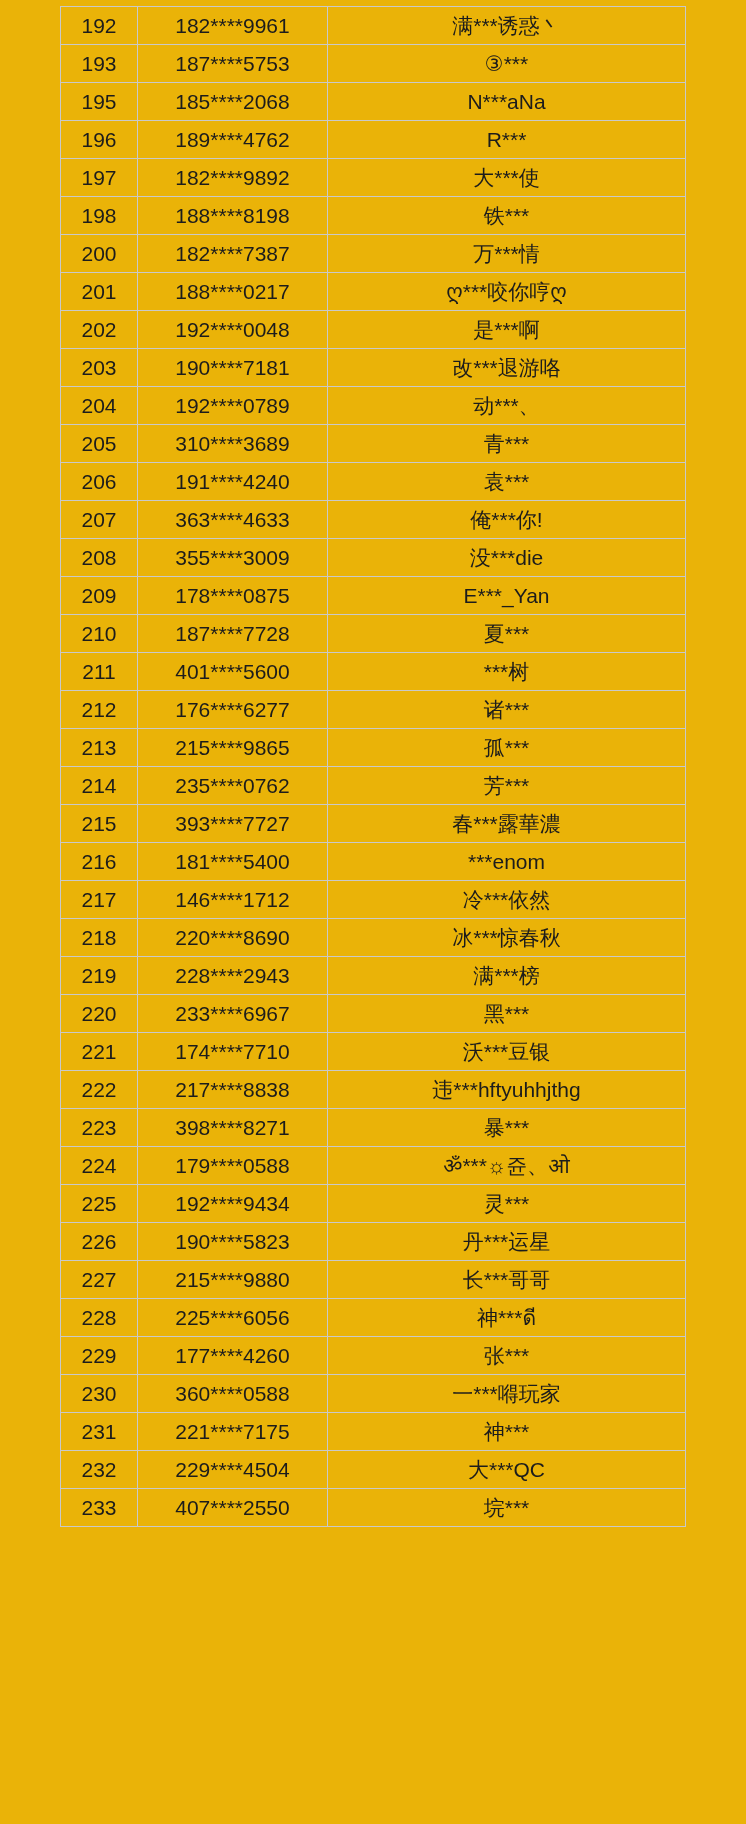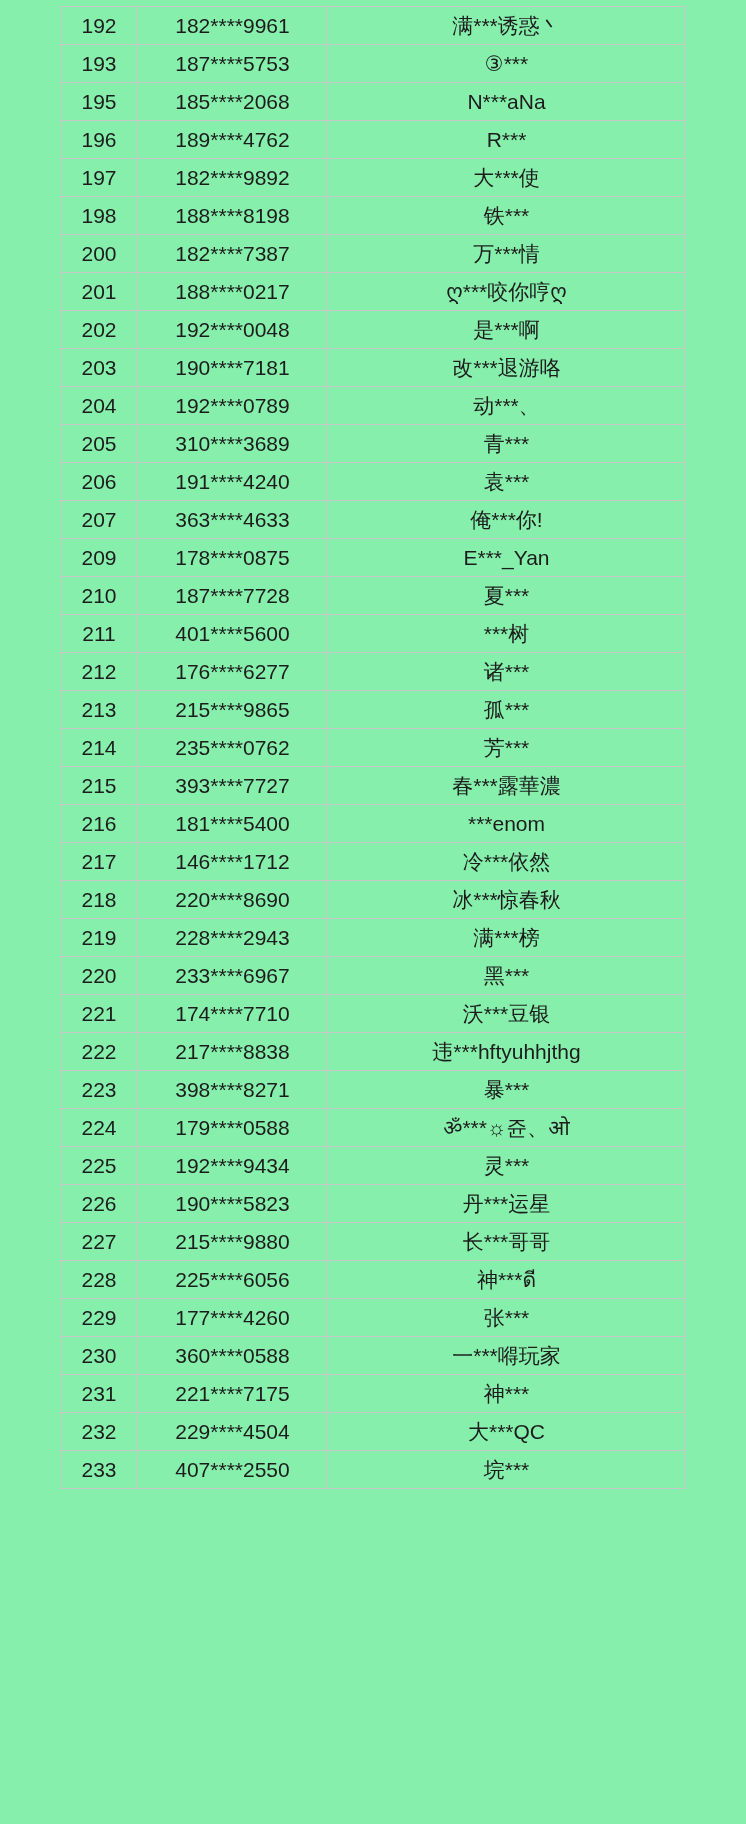--- a/index.html
+++ b/index.html
@@ -7,21 +7,21 @@
     padding: 0;
     background: #ffffff;
   }
   body {
     width: 746px;
     font-family: "Liberation Sans", "DejaVu Sans", sans-serif;
   }
   .page {
     width: 746px;
     min-height: 1824px;
-    background: #86efac;
+    background: #eab308;
     padding: 0;
     box-sizing: border-box;
     display: flex;
     justify-content: center;
   }
   .table-wrap {
     padding-top: 6px;
     padding-bottom: 6px;
   }
   table.data-table {
@@ -127,20 +127,25 @@
             <td class="col-index">206</td>
             <td class="col-phone">191****4240</td>
             <td class="col-name">袁***</td>
           </tr>
           <tr>
             <td class="col-index">207</td>
             <td class="col-phone">363****4633</td>
             <td class="col-name">俺***你!</td>
           </tr>
           <tr>
+            <td class="col-index">208</td>
+            <td class="col-phone">355****3009</td>
+            <td class="col-name">没***die</td>
+          </tr>
+          <tr>
             <td class="col-index">209</td>
             <td class="col-phone">178****0875</td>
             <td class="col-name">E***_Yan</td>
           </tr>
           <tr>
             <td class="col-index">210</td>
             <td class="col-phone">187****7728</td>
             <td class="col-name">夏***</td>
           </tr>
           <tr>

